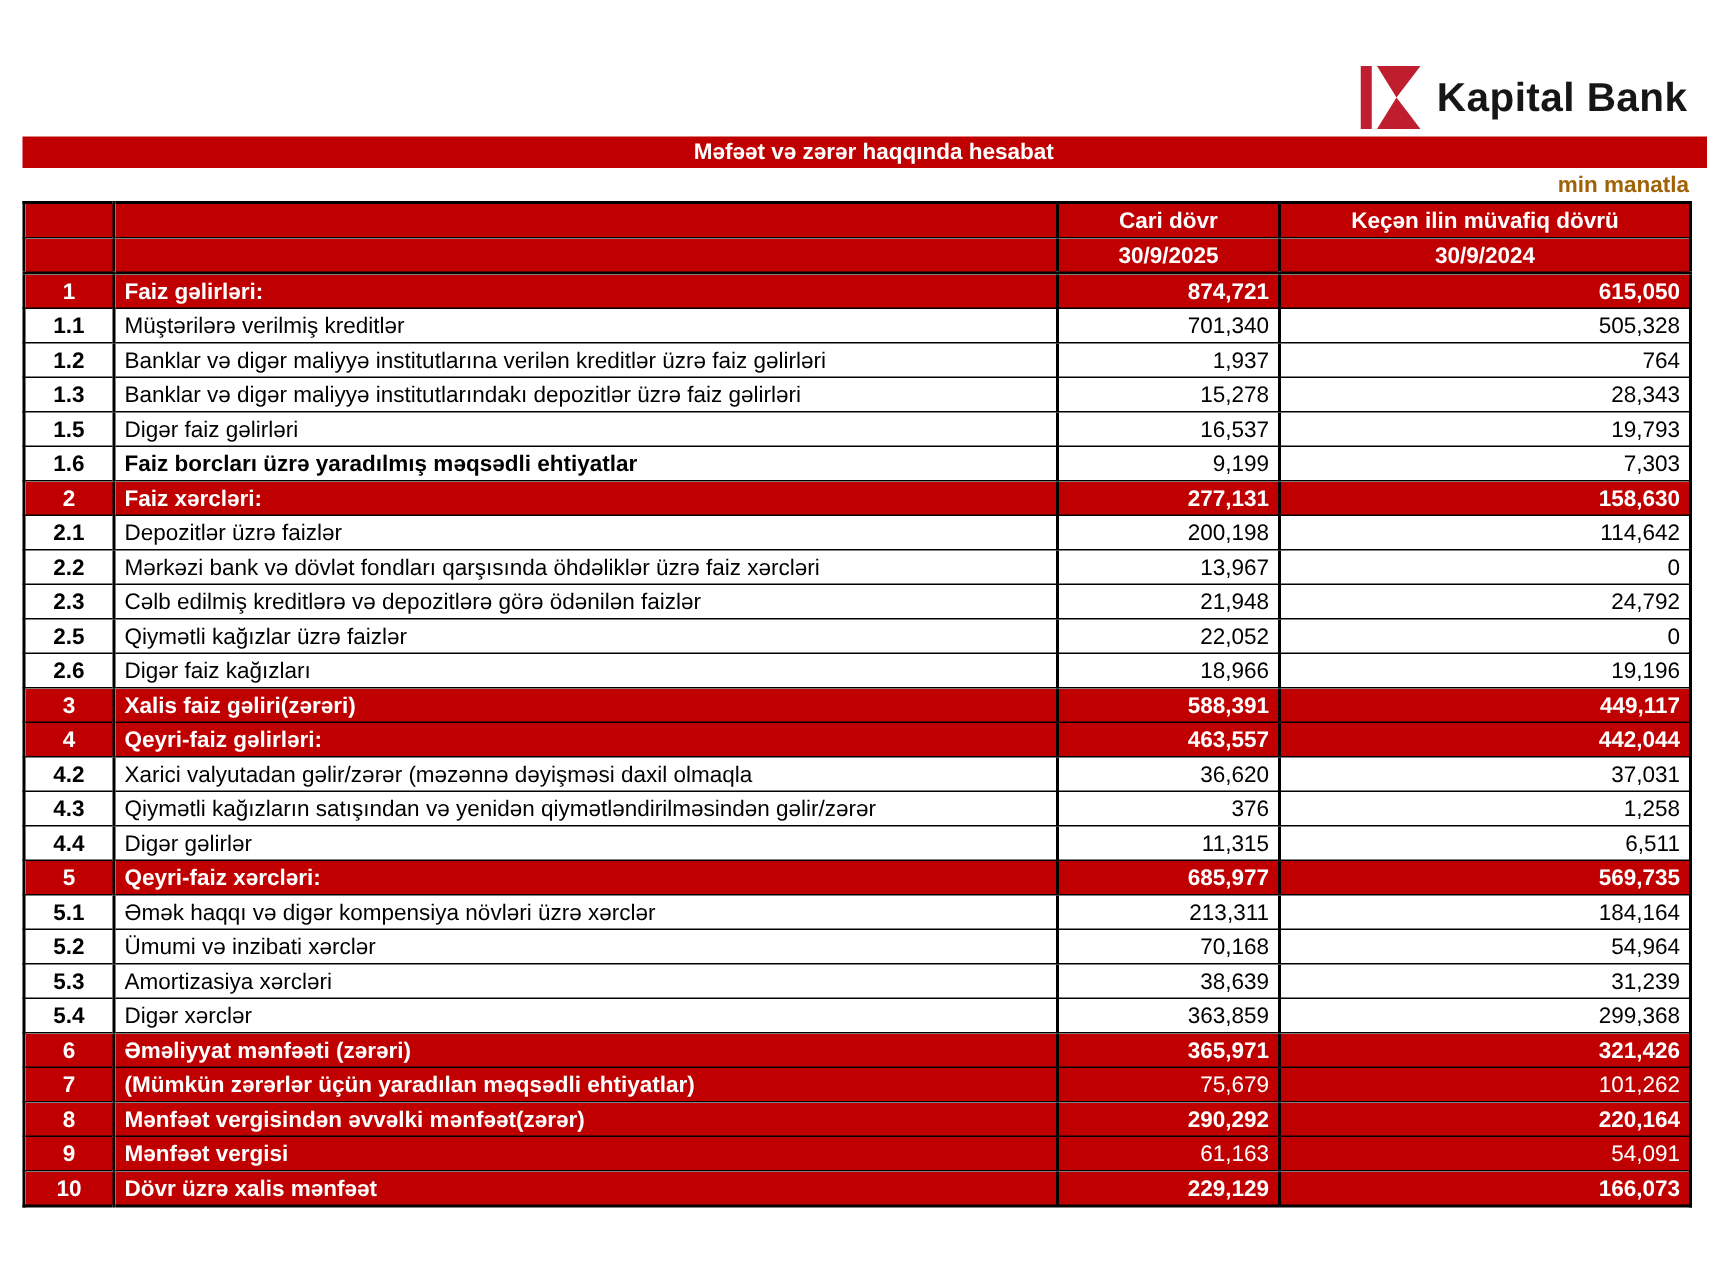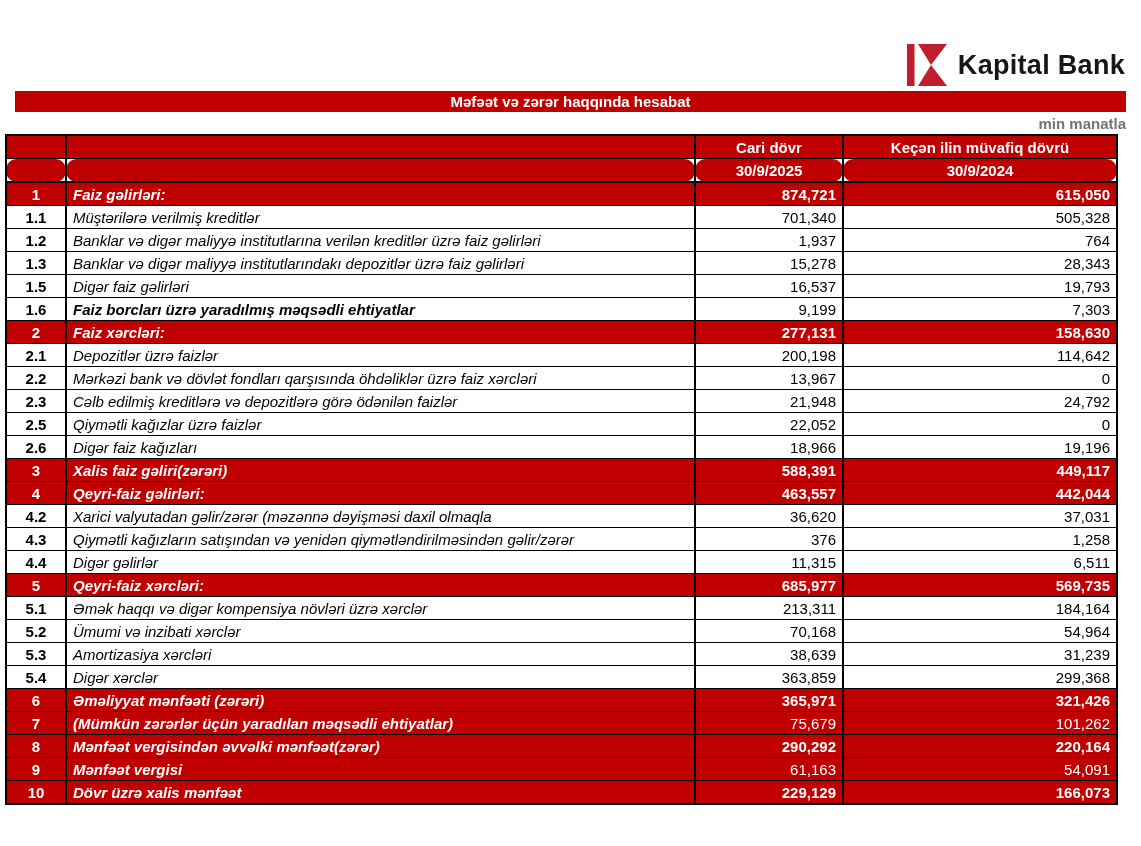--- a/index.html
+++ b/index.html
@@ -42,36 +42,37 @@
     top: 55px;
     width: 1111px;
     height: 21px;
     background: var(--accent);
     color: #ffffff;
     font-size: 15px;
     font-weight: bold;
     display: flex;
     align-items: center;
     justify-content: center;
+    padding-left: 12px;
   }
 
   
   .unit-note {
     position: absolute;
     top: 79px;
     right: 15px;
     font-size: 15px;
     font-weight: bold;
-    color: #737373;
+    color: #a16207;
   }
 
   
   table.report {
     position: absolute;
-    left: 5px;
+    left: 15px;
     top: 98px;
     width: 1111px;
     border-collapse: collapse;
     table-layout: fixed;
     border: 2px solid #000000;
   }
   table.report td {
     border: 1px solid #000000;
     height: 22px;
     font-size: 15px;
@@ -81,24 +82,24 @@
     color: #000000;
     vertical-align: middle;
   }
   table.report td + td { border-left-width: 2px; }
   table.report thead td {
     background: var(--accent);
     color: #ffffff;
     font-weight: bold;
     text-align: center;
   }
-  table.report thead tr:last-child td { border-bottom-width: 2px; border-radius: 11px; }
+  table.report thead tr:last-child td { border-bottom-width: 2px; }
 
   td.c-num  { text-align: center; }
-  td.c-label{ text-align: left; padding-left: 5px; font-style: italic; }
+  td.c-label{ text-align: left; padding-left: 5px; }
   td.c-cur, td.c-prev { text-align: right; }
 
   tr.section td {
     background: var(--accent);
     color: #ffffff;
     font-weight: bold;
   }
   tr.section td.value-regular { font-weight: normal; padding-left: 46px; }
   tr.item td { background: #ffffff; font-weight: normal; }
   tr.item td.c-num { font-weight: bold; }

